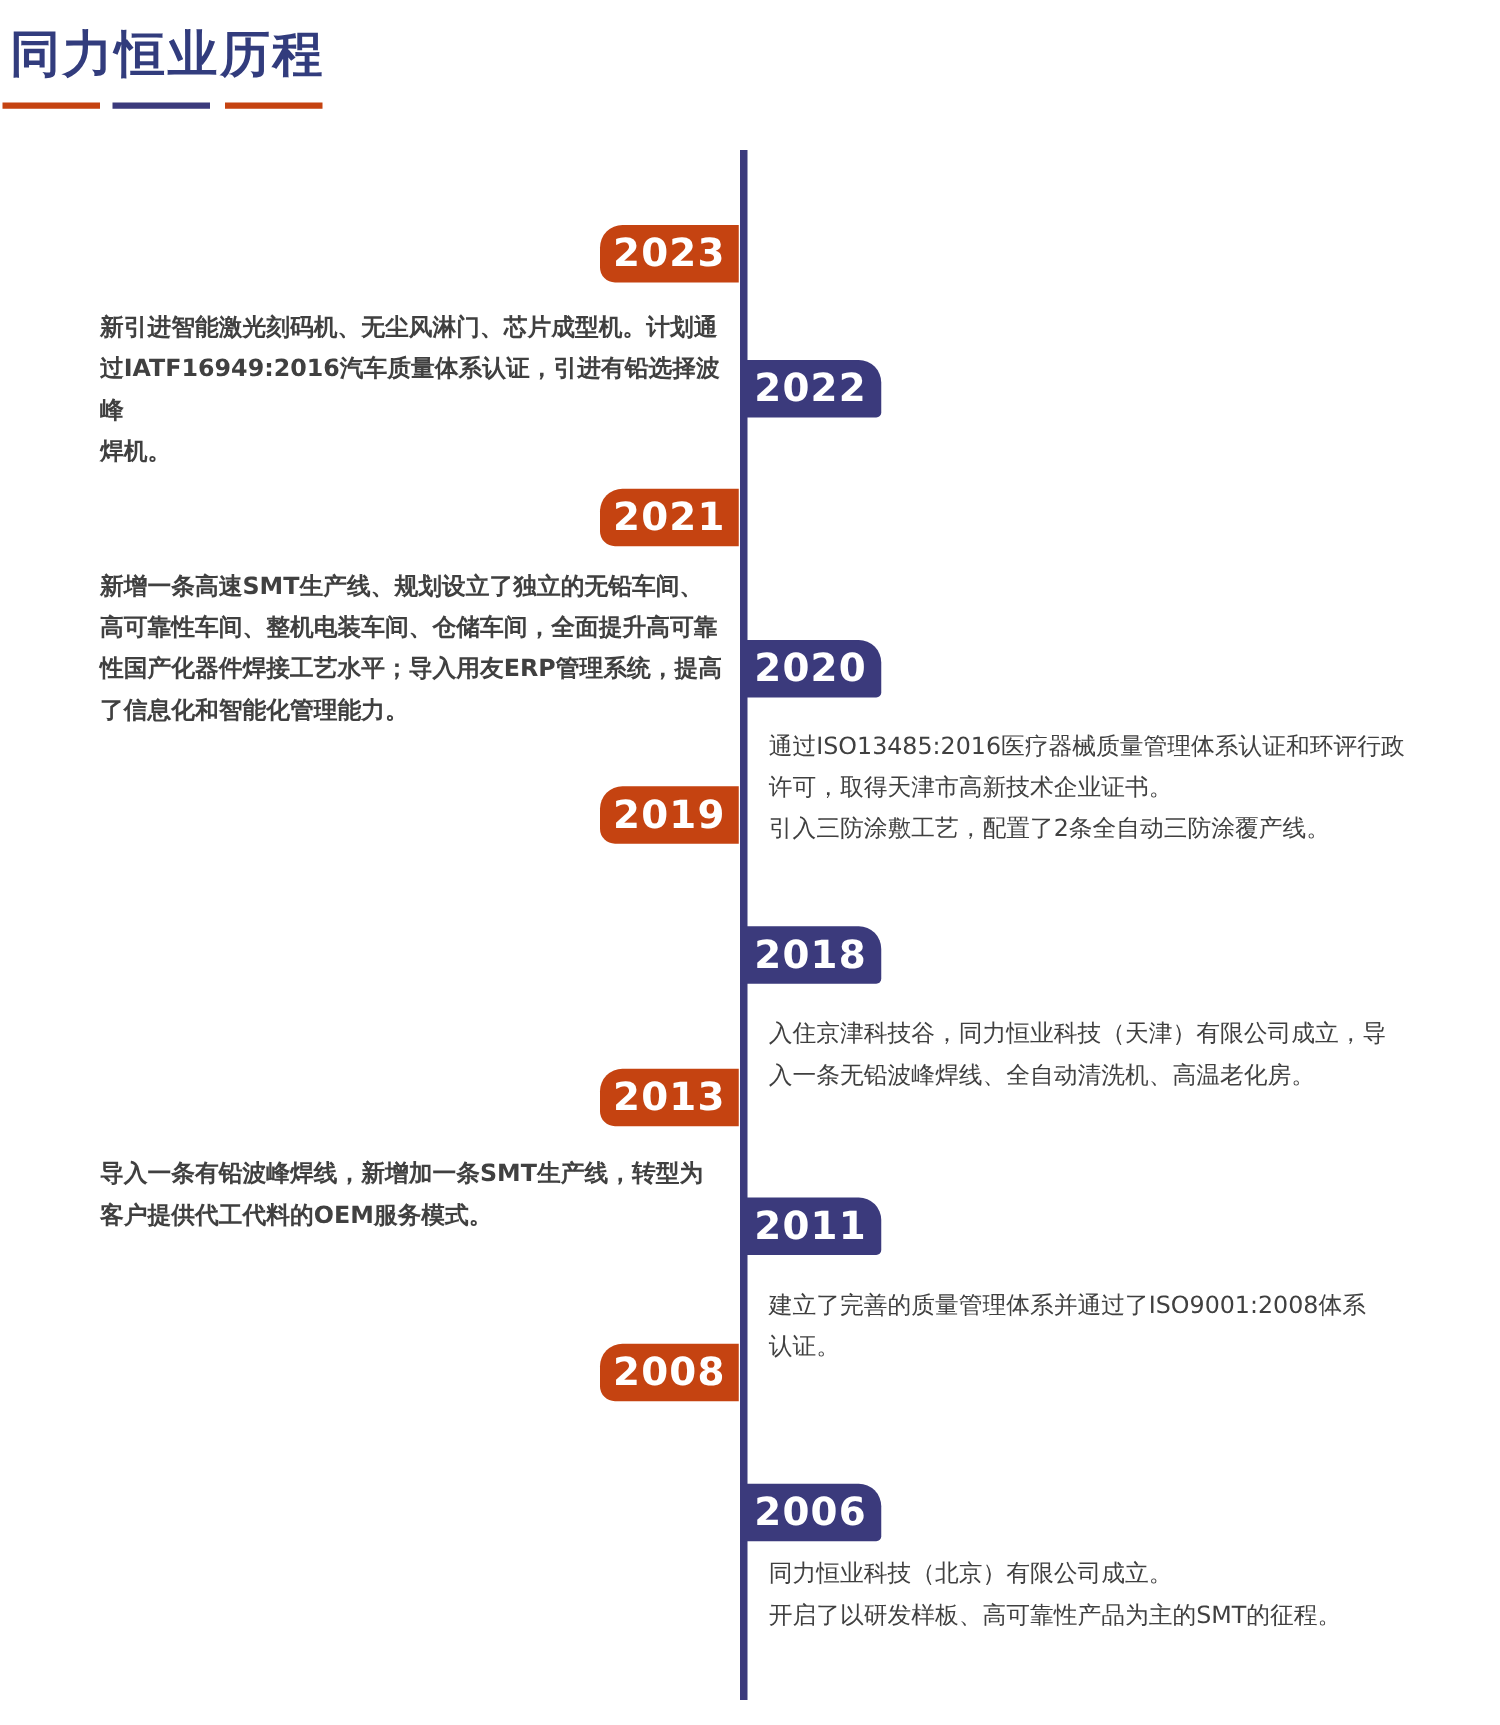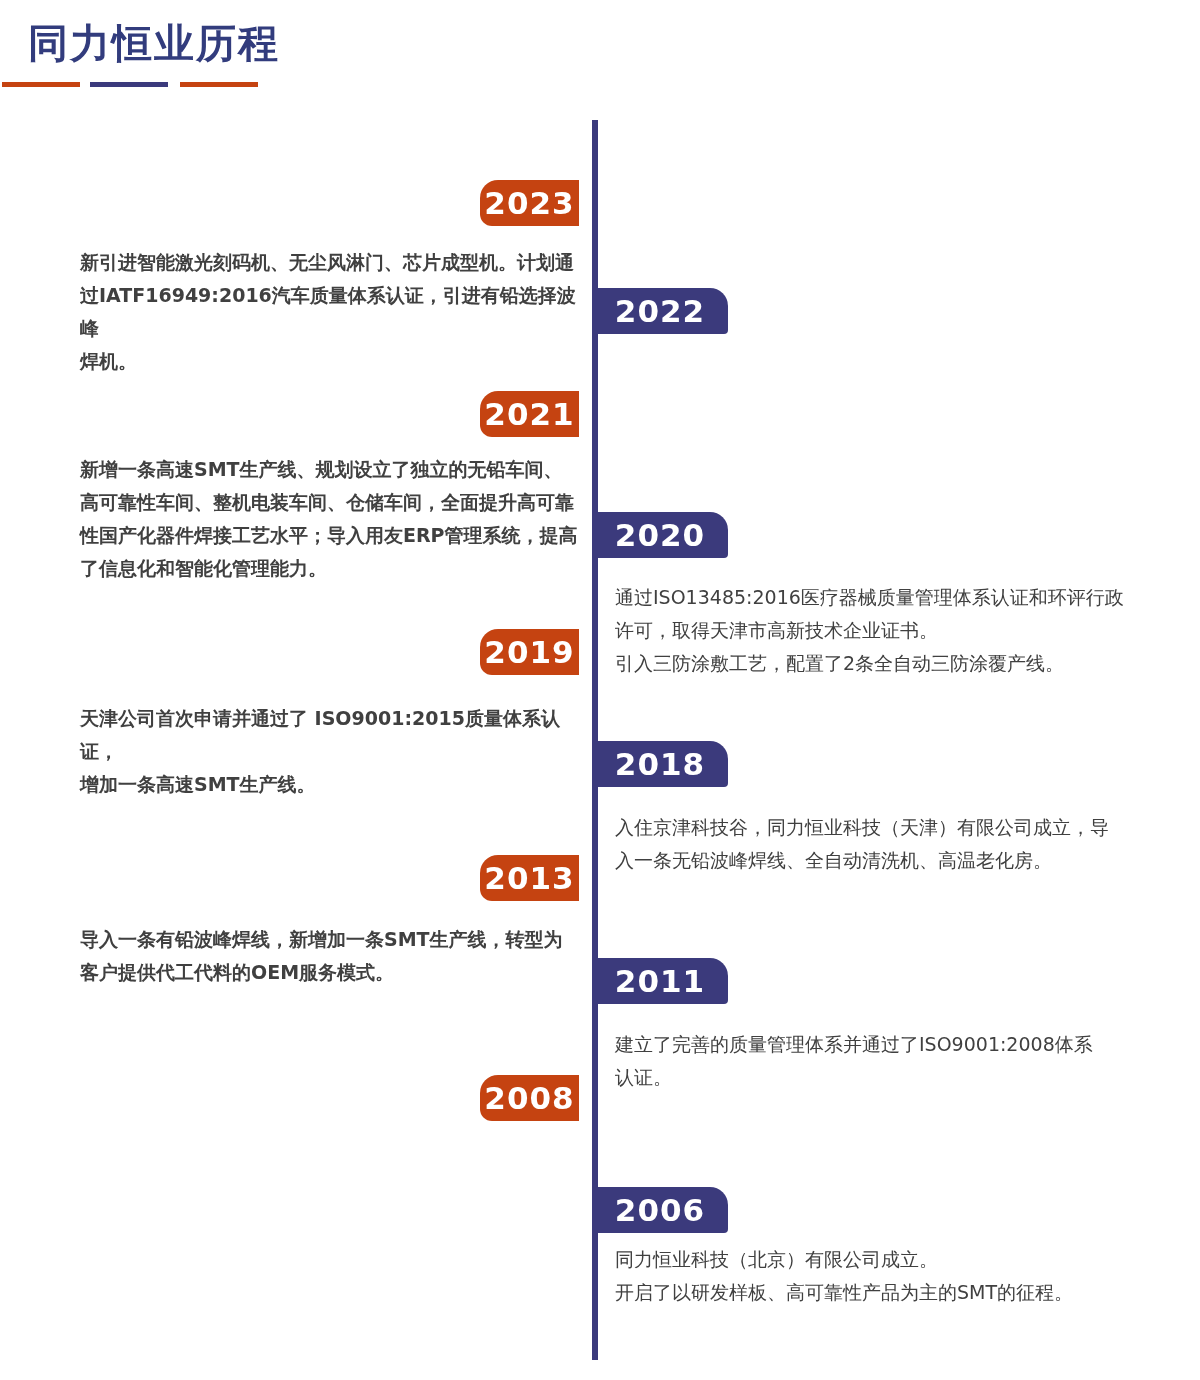--- a/index.html
+++ b/index.html
@@ -8,39 +8,39 @@
     --title:#323c7d;
     --text:#404040;
   }
   *{margin:0;padding:0;box-sizing:border-box;}
   html,body{width:1200px;height:1380px;background:#ffffff;overflow:hidden;
     font-family:"DejaVu Sans",sans-serif;}
   .stage{position:relative;width:1200px;height:1380px;background:#fff;}
 
   .page-title{
     position:absolute;left:8px;top:16px;
-    font-size:40px;font-weight:bold;color:var(--title);letter-spacing:2px;margin-left:20px;
+    font-size:40px;font-weight:bold;color:var(--title);letter-spacing:2px;
   }
   .underline-bar{position:absolute;top:82px;height:5px;width:78px;}
   .underline-bar.b1{left:2px;background:var(--orange);}
   .underline-bar.b2{left:90px;background:var(--purple);}
   .underline-bar.b3{left:180px;background:var(--orange);}
 
   .axis{
     position:absolute;left:592px;top:120px;width:6px;height:1240px;
     background:var(--purple);
   }
 
   .badge{
-    position:absolute;width:99px;height:46px;
+    position:absolute;width:111px;height:46px;
     display:flex;align-items:center;justify-content:center;
     color:#ffffff;font-size:31px;font-weight:bold;letter-spacing:1px;
   }
   .badge.orange{background:var(--orange);border-radius:18px 0 0 12px;left:480px;}
-  .badge.purple{background:var(--purple);border-radius:0 18px 4px 0;left:592px;width:136px;}
+  .badge.purple{background:var(--purple);border-radius:0 18px 4px 0;left:592px;width:113px;}
 
   .desc{
     position:absolute;color:var(--text);
     font-size:19px;line-height:33px;white-space:pre-line;
   }
   .desc.left{left:80px;width:500px;font-weight:bold;}
   .desc.right{left:615px;width:515px;}
 </style>
 </head>
 <body>
@@ -76,22 +76,20 @@
   <div class="badge purple" style="top:512px">
     <span>2020</span>
   </div>
   <div class="desc right" style="top:581px">通过ISO13485:2016医疗器械质量管理体系认证和环评行政
 许可，取得天津市高新技术企业证书。
 引入三防涂敷工艺，配置了2条全自动三防涂覆产线。</div>
 
   <div class="badge orange" style="top:629px">
     <span>2019</span>
   </div>
-  <div class="desc left" style="top:702px">天津公司首次申请并通过了 ISO9001:2015质量体系认证，
-增加一条高速SMT生产线。</div>
 
   <div class="badge purple" style="top:741px">
     <span>2018</span>
   </div>
   <div class="desc right" style="top:811px">入住京津科技谷，同力恒业科技（天津）有限公司成立，导
 入一条无铅波峰焊线、全自动清洗机、高温老化房。</div>
 
   <div class="badge orange" style="top:855px">
     <span>2013</span>
   </div>

